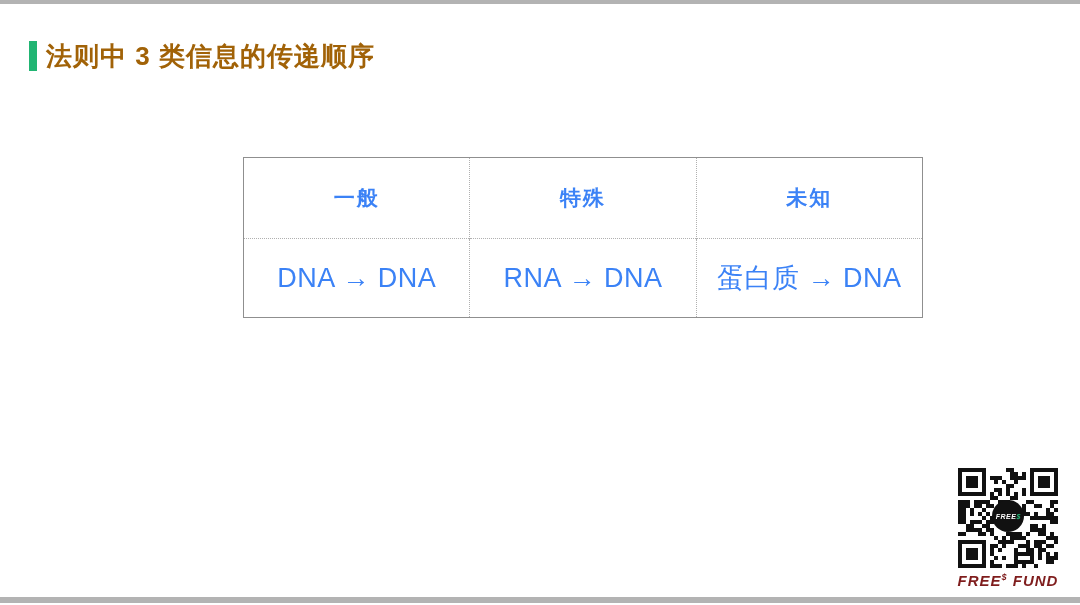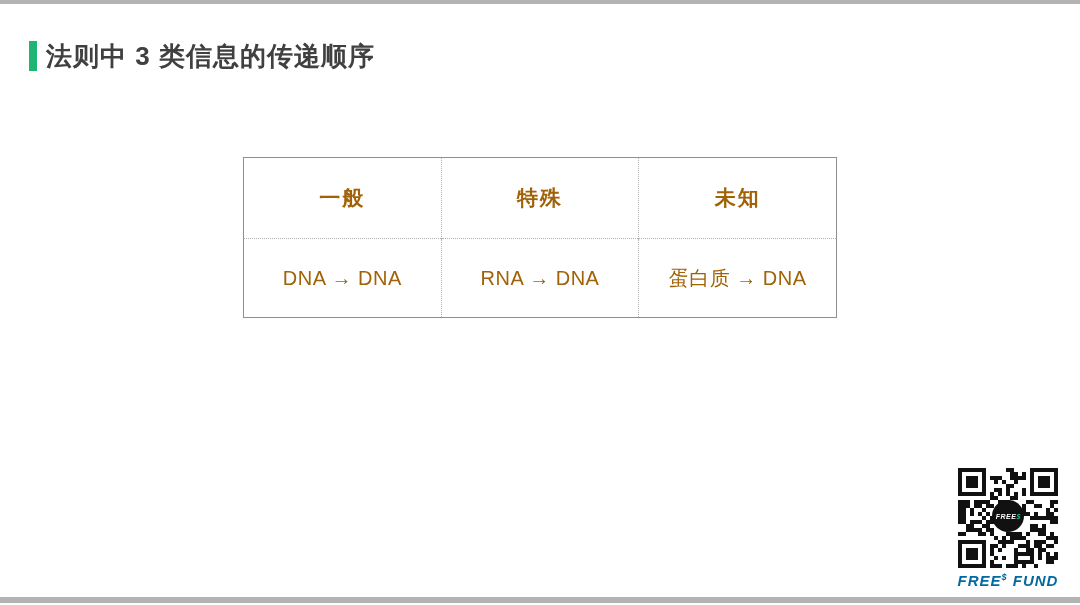--- a/index.html
+++ b/index.html
@@ -12,56 +12,56 @@
   .edge-bar.top{top:0;height:4px;}
   .edge-bar.bottom{top:597px;height:6px;}
 
   
   .title-wrap{
     position:absolute;left:29px;top:40px;
     display:flex;align-items:center;gap:9px;
   }
   .title-accent{width:8px;height:30px;background:#21b573;}
   .title-text{
-    font-size:26px;font-weight:bold;color:#404040;
+    font-size:26px;font-weight:bold;color:#a16207;
     letter-spacing:1px;white-space:nowrap;line-height:32px;
   }
 
   
   .info-table{
-    position:absolute;left:243px;top:157px;width:594px;
+    position:absolute;left:243px;top:157px;width:680px;
     border-collapse:collapse;table-layout:fixed;
     border:1px solid #8f8f8f;
-    color:#a16207;
+    color:#3b82f6;
     padding-left:28px;
   }
   .info-table th,.info-table td{
     text-align:center;vertical-align:middle;
     white-space:nowrap;padding:0 4px;
   }
   .info-table th{height:80px;font-size:21px;font-weight:bold;letter-spacing:2px;}
-  .info-table td{height:78px;font-size:20px;font-weight:500;letter-spacing:0.5px;}
+  .info-table td{height:78px;font-size:27px;font-weight:500;letter-spacing:0.5px;}
   .info-table th + th, .info-table td + td{border-left:1px dotted #b0b0b0;}
   .info-table tr + tr th, .info-table tr + tr td,
   .info-table tbody tr:first-child td{border-top:1px dotted #b0b0b0;}
 
   
   .qr-wrap{position:absolute;left:952px;top:468px;width:112px;text-align:center;}
   .qr-box{position:relative;width:104px;height:100px;margin:0 auto;}
   .qr-box svg{display:block;width:104px;height:100px;}
   .qr-logo{
     position:absolute;left:50%;top:48%;transform:translate(-50%,-50%);
     width:32px;height:32px;border-radius:50%;background:#111;
     display:flex;align-items:center;justify-content:center;
   }
   .qr-logo .lg-main{color:#ffffff;font-size:7px;font-weight:bold;font-style:italic;letter-spacing:0.5px;}
   .qr-logo .lg-sym{color:#21b573;font-size:7px;font-weight:bold;font-style:italic;}
   .qr-caption{
     margin-top:4px;font-size:15px;font-weight:bold;font-style:italic;
-    color:#0369a1;letter-spacing:1px;white-space:nowrap;text-align:center;
+    color:#7f1d1d;letter-spacing:1px;white-space:nowrap;text-align:center;
   }
   .qr-caption sup{font-size:9px;}
 </style>
 </head>
 <body>
 
 <div class="edge-bar top"></div>
 <div class="edge-bar bottom"></div>
 
 <div class="title-wrap">

